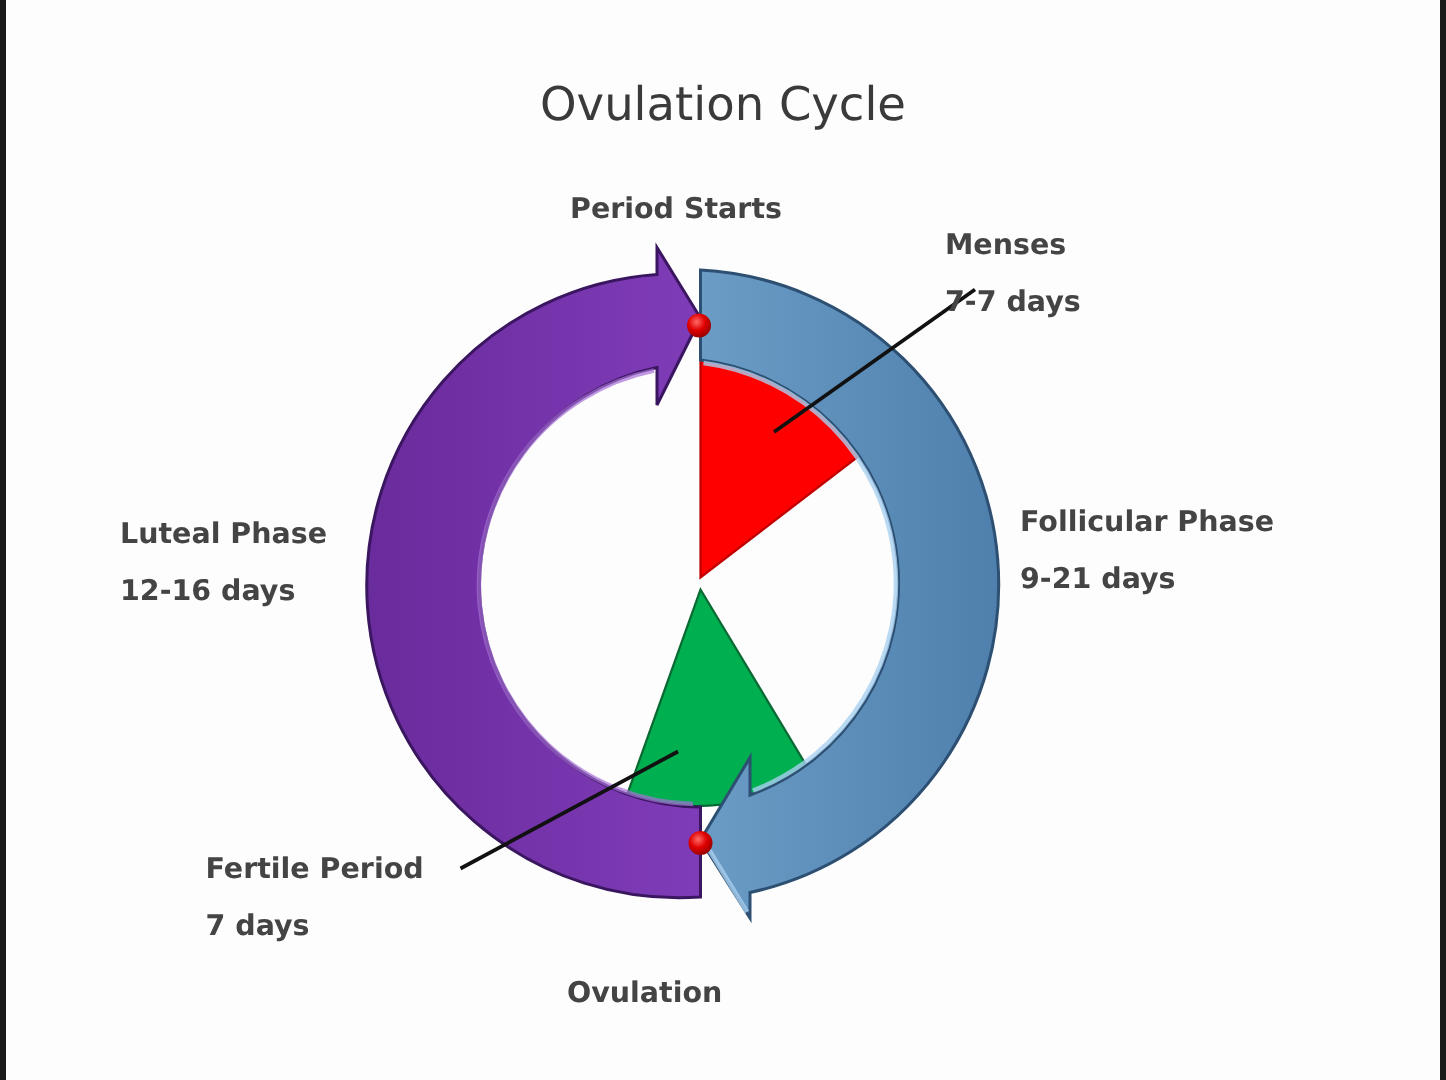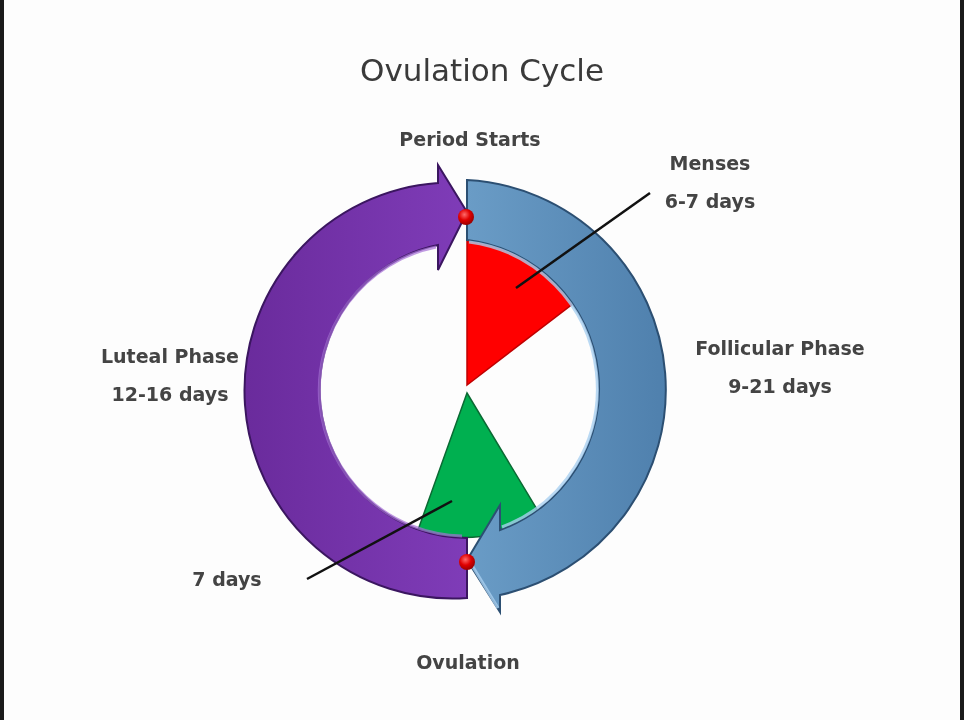--- a/index.html
+++ b/index.html
@@ -9,21 +9,21 @@
       position: relative;
       font-family: "DejaVu Sans", "Liberation Sans", sans-serif;
     }
     .edge-left { position: absolute; left: 0; top: 0; width: 4px; height: 720px; background: #1a1a1a; }
     .edge-right { position: absolute; right: 0; top: 0; width: 4px; height: 720px; background: #1a1a1a; }
     .title {
       position: absolute; left: 0; width: 964px; top: 52px;
       text-align: center; font-size: 31px; font-weight: normal; color: #3a3a3a;
     }
     .label {
-      position: absolute; text-align: center; color: #444; font-weight: bold;
+      position: absolute; color: #444; font-weight: bold;
       font-size: 19px; line-height: 38px; white-space: nowrap;
     }
     svg.diagram { position: absolute; left: 0; top: 0; }
   </style>
 </head>
 <body>
 
 <div class="edge-left"></div>
 <div class="edge-right"></div>
 
@@ -77,30 +77,31 @@
   <circle cx="467" cy="562" r="8" fill="url(#dotGrad)"></circle>
 
   <line x1="516" y1="288" x2="650" y2="193" stroke="#111" stroke-width="2.5"></line>
   <line x1="452" y1="501" x2="307" y2="579" stroke="#111" stroke-width="2.5"></line>
 </svg>
 
 <div class="label" style="left:380px; top:120px; width:180px;">Period Starts</div>
 
 <div class="label" style="left:630px; top:144px; width:160px;">
   <div>Menses</div>
-  <div>6-7 days</div>
+  <div>7-7 days</div>
 </div>
 
 <div class="label" style="left:80px; top:337px; width:180px;">
   <div>Luteal Phase</div>
   <div>12-16 days</div>
 </div>
 
 <div class="label" style="left:680px; top:329px; width:200px;">
   <div>Follicular Phase</div>
   <div>9-21 days</div>
 </div>
 
 <div class="label" style="left:137px; top:560px; width:180px;">
+  <div>Fertile Period</div>
   <div>7 days</div>
 </div>
 
 <div class="label" style="left:378px; top:613px; width:180px;margin-top:30px;">Ovulation</div>
 
 </body></html>

